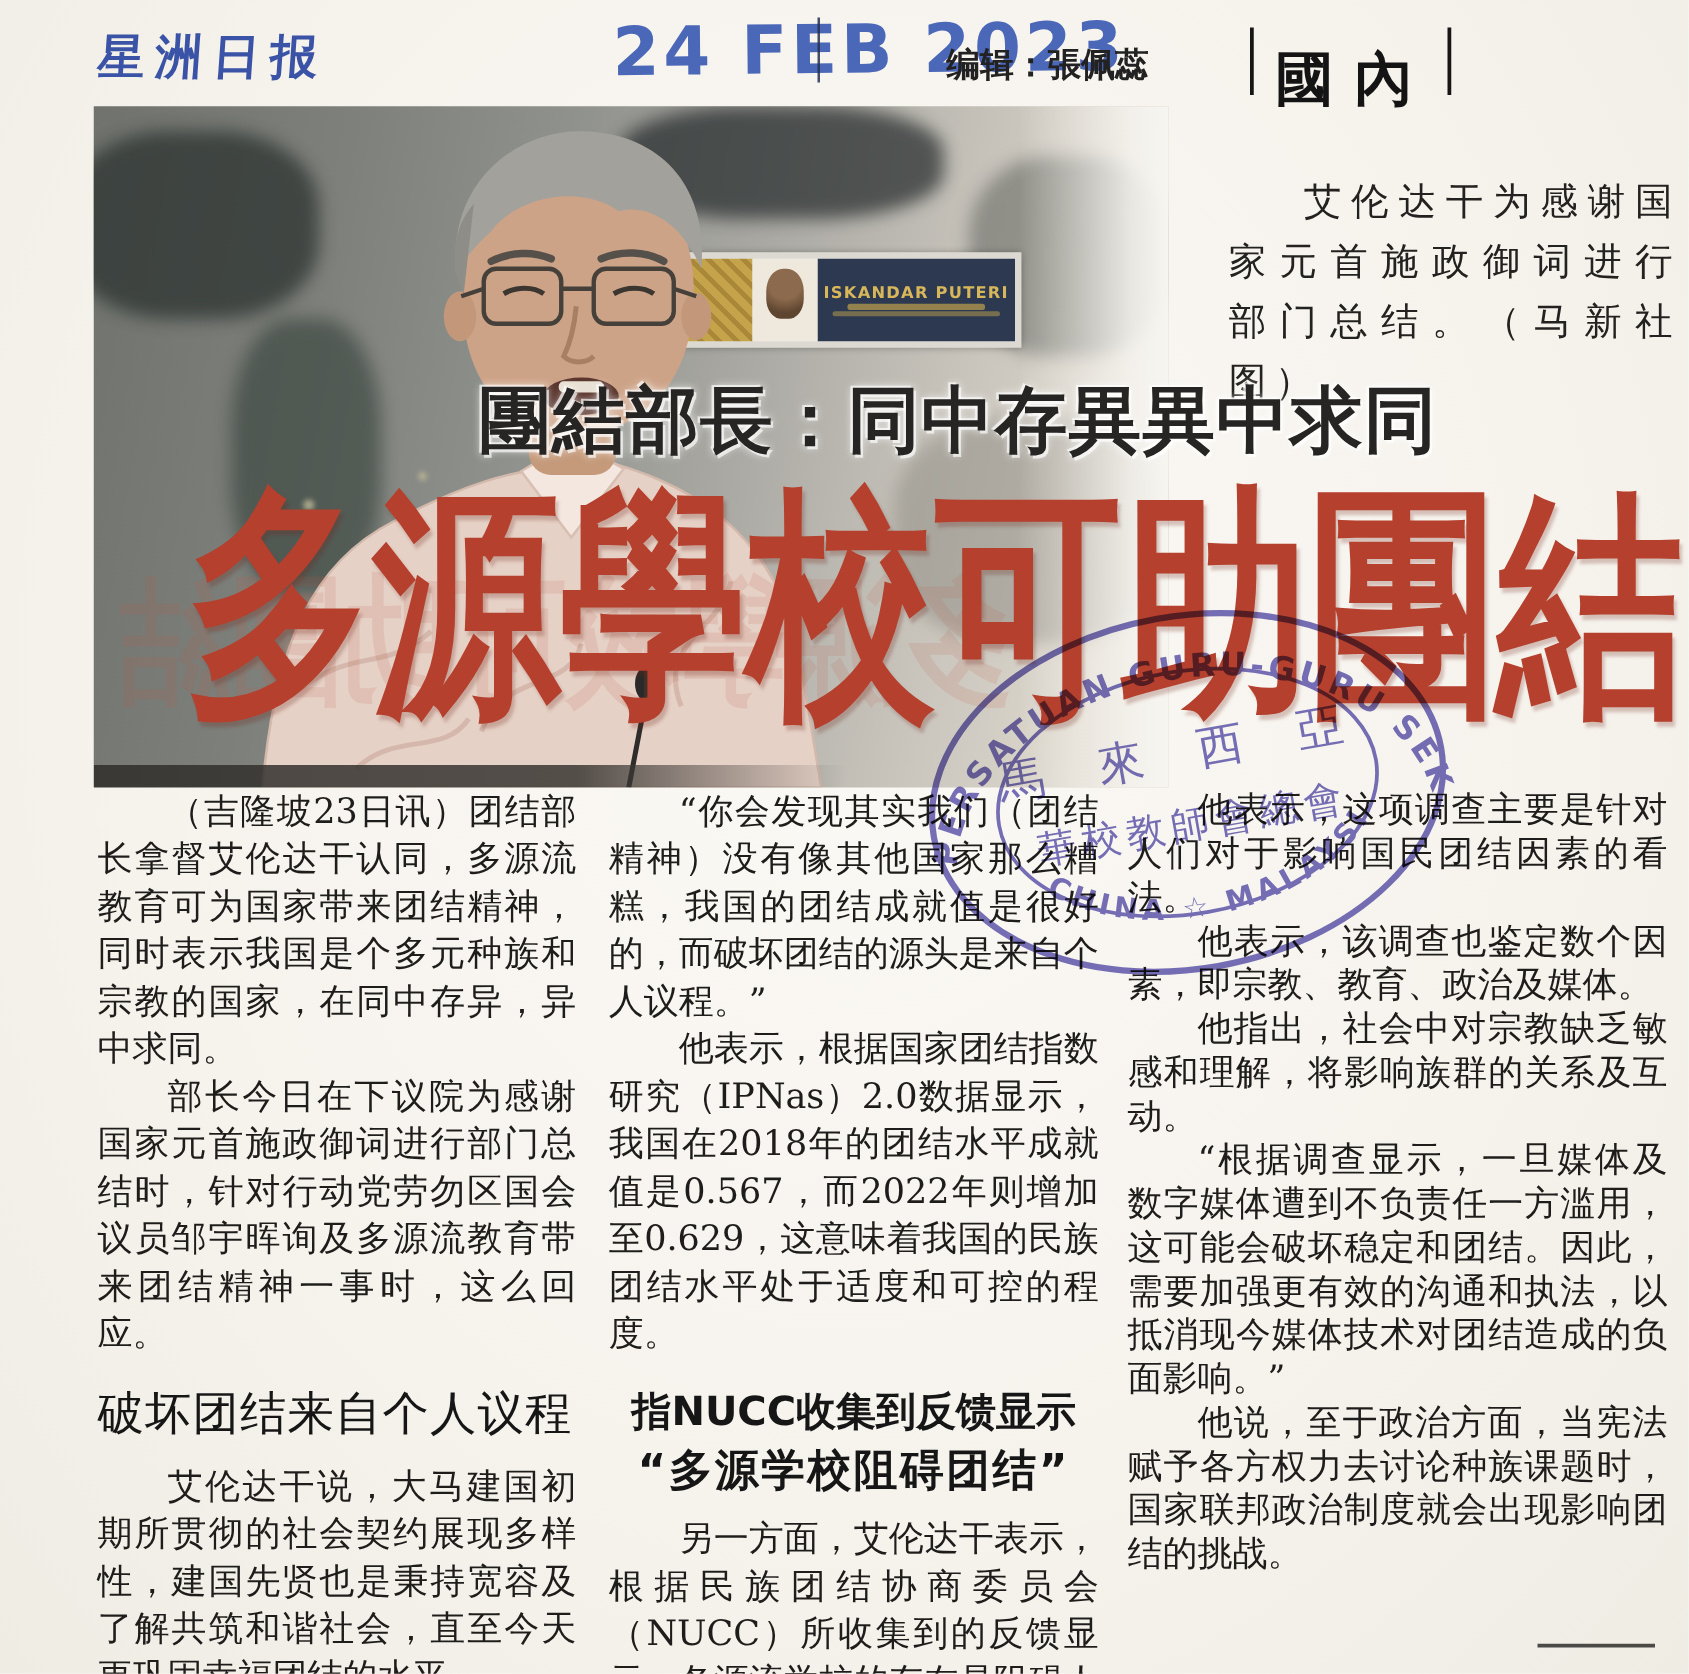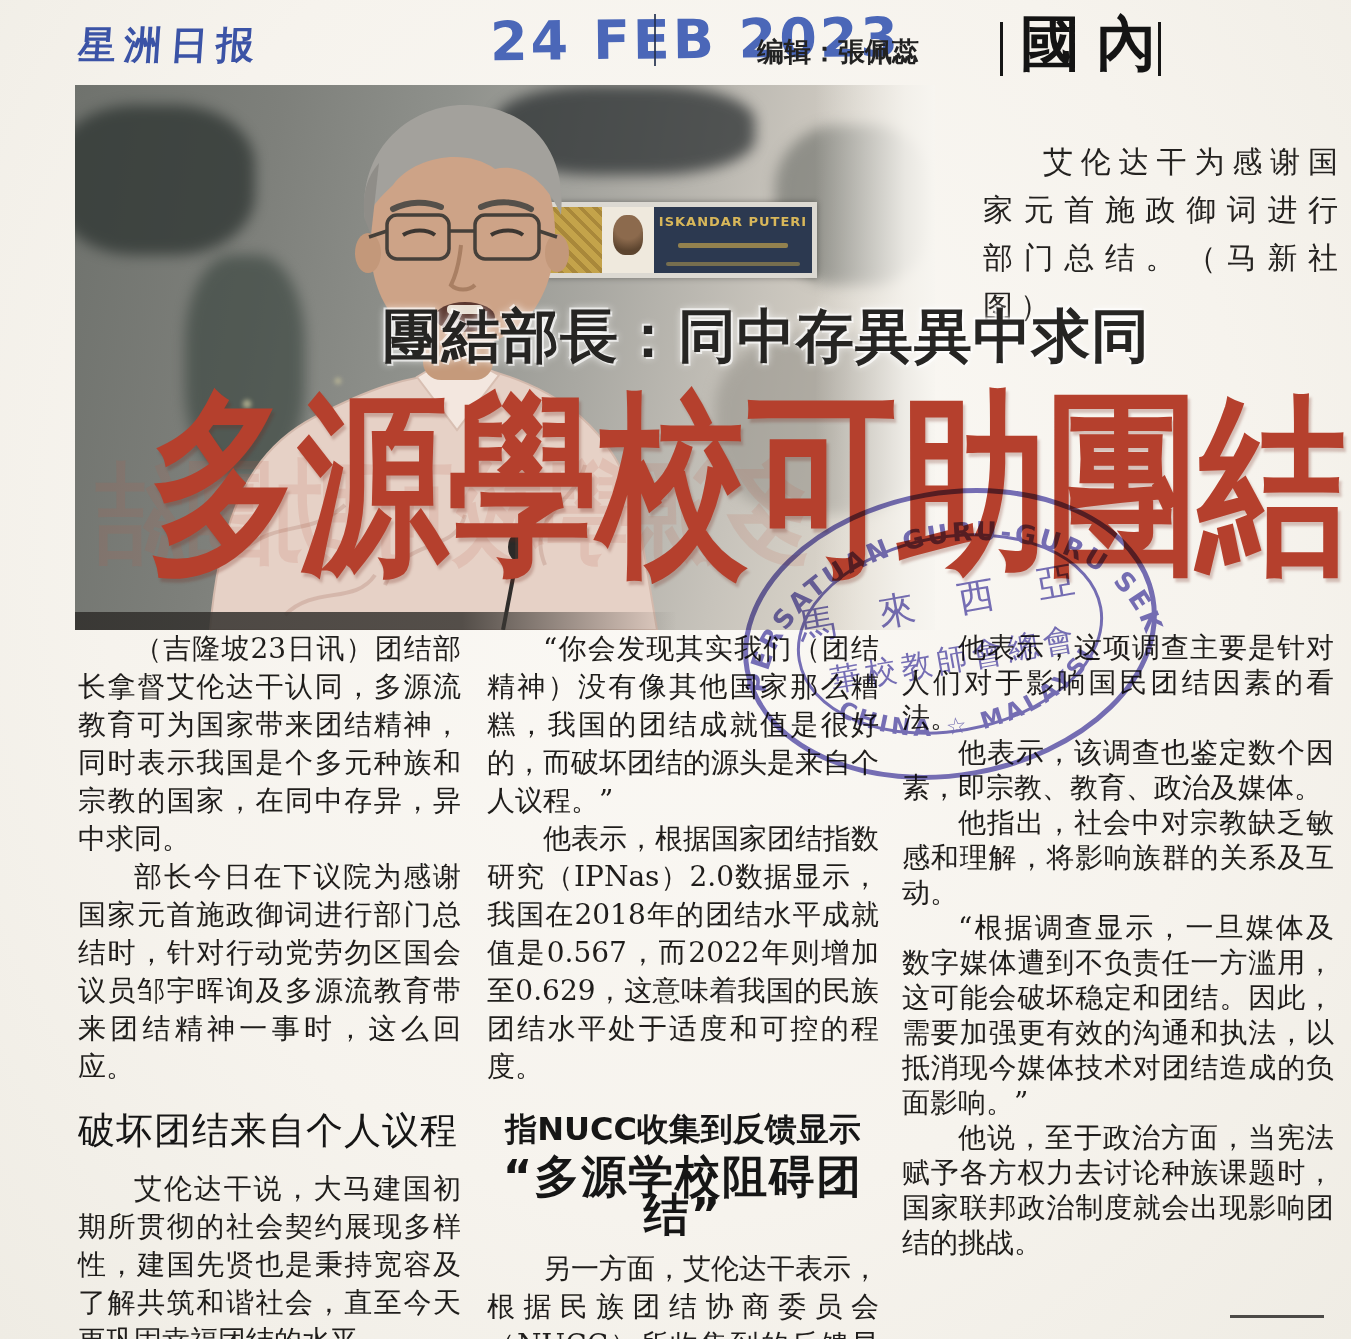--- a/index.html
+++ b/index.html
@@ -28,22 +28,22 @@
   }
   .editor-credit{
     position:absolute;left:757px;top:34px;
     font-family:"DejaVu Sans", sans-serif;font-weight:700;
     font-size:27px;color:#222;
   }
   .section-bar{position:absolute;top:22px;width:3px;height:54px;background:#161616;}
   .section-bar.left{left:1000px;}
   .section-bar.right{left:1158px;}
   .section-title{
-    position:absolute;left:1020px;top:4px;
-    font-size:60px;font-weight:700;letter-spacing:16px;color:#141414;
+    position:absolute;left:1020px;top:32px;
+    font-size:47px;font-weight:700;letter-spacing:16px;color:#141414;
   }
   
   .photo{
     position:absolute;left:75px;top:85px;width:860px;height:545px;overflow:hidden;
     background:linear-gradient(100deg,#6f726d 0%,#7e807b 22%,#8f918c 40%,#a9a8a2 58%,#c7c3bb 76%,#ded8cd 92%);
   }
   .photo .blob{position:absolute;border-radius:40%;filter:blur(7px);}
   .blob.b1{left:-20px;top:20px;width:200px;height:150px;background:#2c3330;opacity:.75;}
   .blob.b2{left:110px;top:170px;width:120px;height:220px;background:#34403a;opacity:.6;}
   .blob.b3{left:420px;top:0px;width:260px;height:90px;background:#23282a;opacity:.7;}
@@ -75,21 +75,21 @@
     background:#e9e6df;border:5px solid #dcd9d2;box-sizing:border-box;
     display:flex;box-shadow:0 0 6px rgba(0,0,0,.35);
   }
   .nameplate .gold{width:52px;background:
       repeating-linear-gradient(45deg,#c4a34a 0 6px,#a9883a 6px 10px);}
   .nameplate .portrait{width:52px;background:#efe9dd;position:relative;}
   .nameplate .portrait::after{
     content:"";position:absolute;left:11px;top:8px;width:30px;height:40px;border-radius:45% 45% 40% 40%;
     background:radial-gradient(circle at 50% 28%,#8c6a4d 0 40%,#5d452f 75%);
   }
-  .nameplate .panel{flex:1;background:#2c3950;display:flex;flex-direction:column;align-items:center;justify-content:center;gap:14px;}
+  .nameplate .panel{flex:1;background:#2c3950;display:flex;flex-direction:column;align-items:center;justify-content:center;gap:1px;}
   .nameplate-title{
     font-family:"DejaVu Sans", sans-serif;font-weight:700;font-size:13px;letter-spacing:1px;color:#d8b75a;
   }
   .nameplate .bar{width:70%;height:5px;background:#b59a4e;opacity:.75;border-radius:2px;}
   .nameplate .bar.small{width:85%;height:4px;opacity:.55;}
   
   .photo-caption{
     position:absolute;left:983px;top:138px;width:362px;
     font-size:30px;line-height:48px;letter-spacing:7px;text-align:justify;
     text-indent:2em;color:#242220;
@@ -130,21 +130,21 @@
   .subhead1{
     font-family:"DejaVu Sans", sans-serif;font-weight:400;
     font-size:37px;letter-spacing:1px;color:#161616;
     margin:26px 0 20px;text-indent:0 !important;text-align:left;
   }
   .subhead2{
     font-family:"DejaVu Sans", sans-serif;font-weight:800;
     color:#161616;text-align:center;margin:24px 0 16px;
   }
   .subhead2 .l1{font-size:32px;display:block;}
-  .subhead2 .l2{font-size:45px;display:block;margin-top:10px;letter-spacing:2px;}
+  .subhead2 .l2{font-size:35px;display:block;margin-top:10px;letter-spacing:2px;}
   .end-rule{
     position:absolute;left:1230px;top:1315px;width:94px;height:3px;background:#4c4a47;
   }
 </style>
 </head>
 <body>
 
 <div class="logo">星洲日报</div>
 <div class="date-stamp">24 FEB 2023</div>
 <div class="date-divider"></div>

